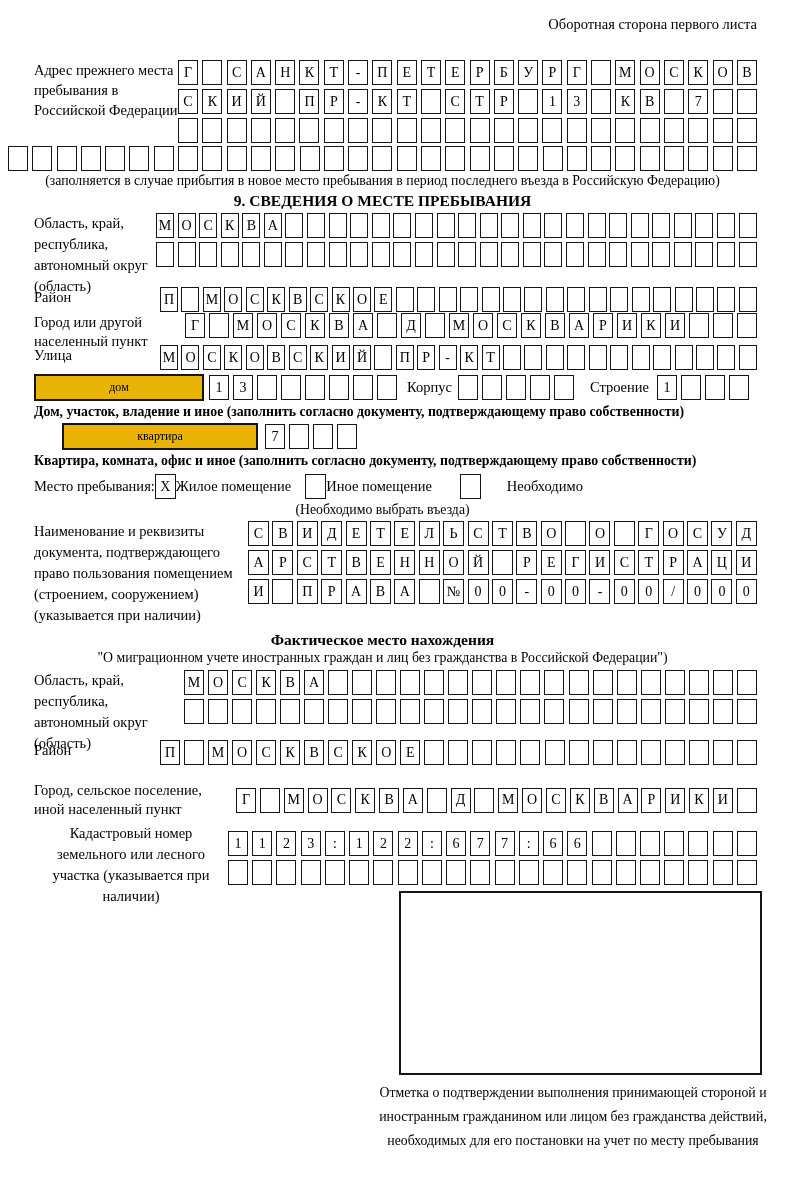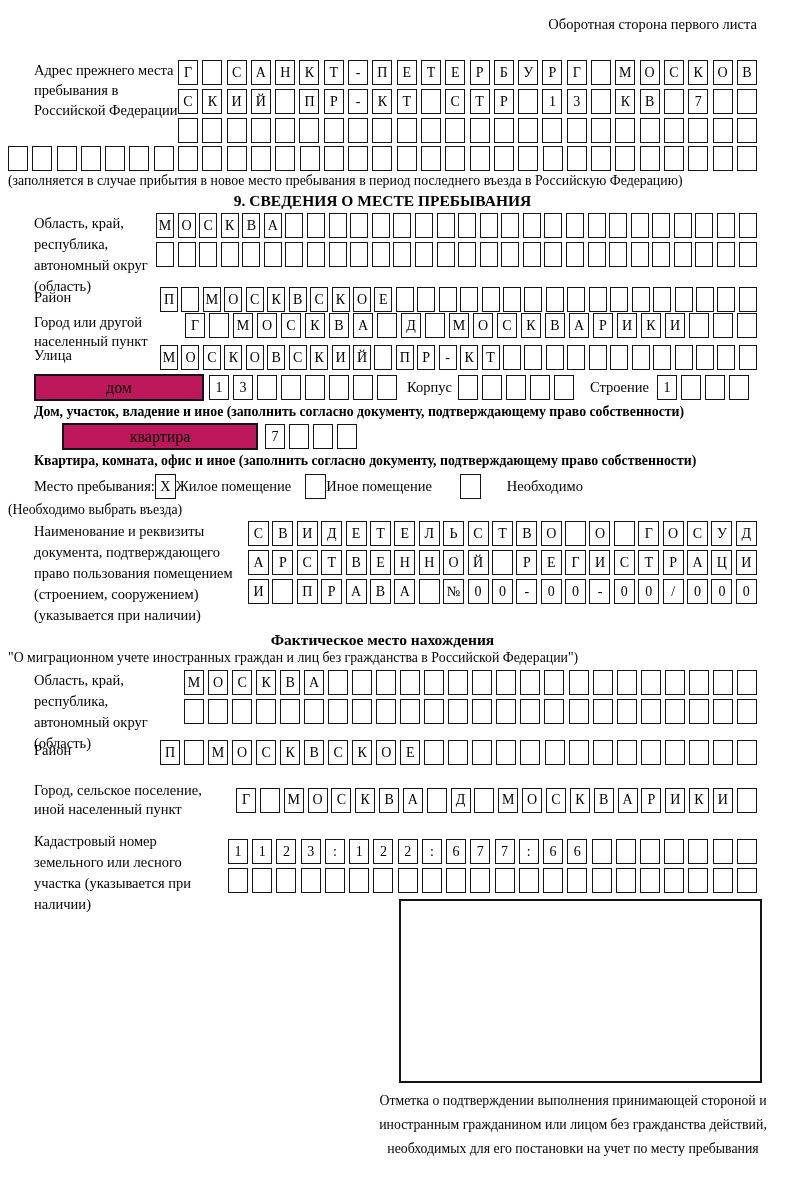--- a/index.html
+++ b/index.html
@@ -6,24 +6,24 @@
   .page{position:relative;width:800px;height:1180px;box-sizing:border-box;padding:16px 43px 0 8px;overflow:hidden;background:#fff;}
   .note{text-align:right;font-size:14.5px;height:18px;}
   .formline{display:flex;align-items:flex-start;}
   .lbl{font-size:14.5px;line-height:20px;padding-left:26px;box-sizing:border-box;flex-shrink:0;}
   .rowscol{flex:1;display:flex;flex-direction:column;gap:4px;}
   .boxrow{display:flex;justify-content:space-between;flex:1;}
   .boxrow.compact{flex:0 0 auto;justify-content:flex-start;gap:4px;}
   .cell{box-sizing:border-box;border:1.7px solid #151515;height:25px;width:20px;display:flex;align-items:center;justify-content:center;font-size:14px;background:#fff;flex-shrink:0;}
   .n28 .cell{width:18px;}
   .n21 .cell{width:21px;}
-  .cap{font-size:13.8px;text-align:left;height:18px;line-height:18px;}
+  .cap{font-size:13.8px;text-align:center;height:18px;line-height:18px;}
   .capl{font-size:13.8px;height:18px;line-height:18px;padding-left:26px;font-weight:bold;}
   .title{font-weight:bold;text-align:center;font-size:15.5px;height:19px;line-height:19px;}
-  .wbox{box-sizing:border-box;border:2px solid #151515;height:27px;display:flex;align-items:center;justify-content:center;font-size:16px;background:#be185d;flex-shrink:0;}
+  .wbox{box-sizing:border-box;border:2px solid #151515;height:27px;display:flex;align-items:center;justify-content:center;font-size:12px;background:#eab308;flex-shrink:0;}
   .houseline{display:flex;align-items:center;margin-left:26px;}
   .inlinelbl{font-size:14.5px;white-space:nowrap;}
   .chk{box-sizing:border-box;width:21px;height:25px;border:1.7px solid #151515;display:flex;align-items:center;justify-content:center;font-size:14px;background:#fff;flex-shrink:0;}
   .stayline{display:flex;align-items:center;padding-left:26px;font-size:14.5px;}
   .stamp{box-sizing:border-box;width:363px;height:184px;border:2px solid #151515;margin-left:391px;background:#fff;}
   .stampcap{width:420px;margin-left:355px;text-align:center;font-size:13.8px;line-height:24px;}
   .w170{width:170px;} .w148{width:148px;} .w152{width:152px;} .w177{width:177px;}
   .w240{width:240px;} .w176{width:176px;} .w228{width:228px;} .w220{width:220px;}
   .lh19{line-height:19px;} .lh21{line-height:21px;}
 </style>
@@ -558,21 +558,21 @@
         <span class="cell">В</span>
         <span class="cell">А</span>
         <span class="cell">Р</span>
         <span class="cell">И</span>
         <span class="cell">К</span>
         <span class="cell">И</span>
         <span class="cell"></span>
       </div>
   </div>
 
-  <div class="formline" style="margin-top:12px;">
+  <div class="formline" style="margin-top:4px;text-align:center;">
     <div class="lbl w220 lh21">Кадастровый номер земельного или лесного участка (указывается при наличии)</div>
     <div class="rowscol" style="margin-top:8px;">
       <div class="boxrow">
           <span class="cell">1</span>
           <span class="cell">1</span>
           <span class="cell">2</span>
           <span class="cell">3</span>
           <span class="cell">:</span>
           <span class="cell">1</span>
           <span class="cell">2</span>

